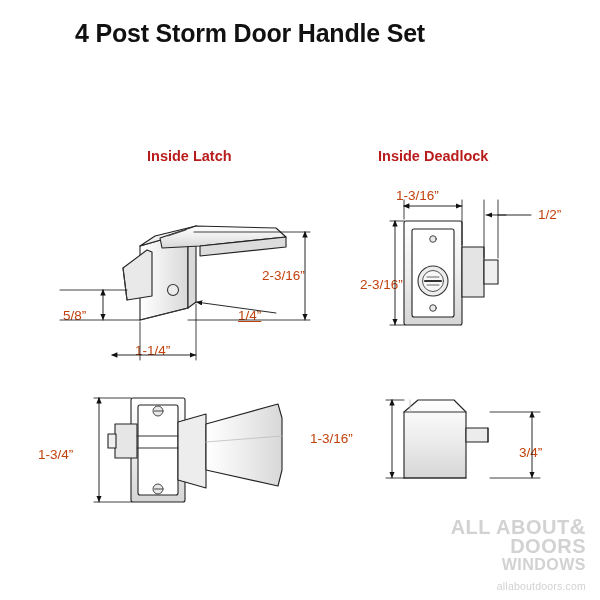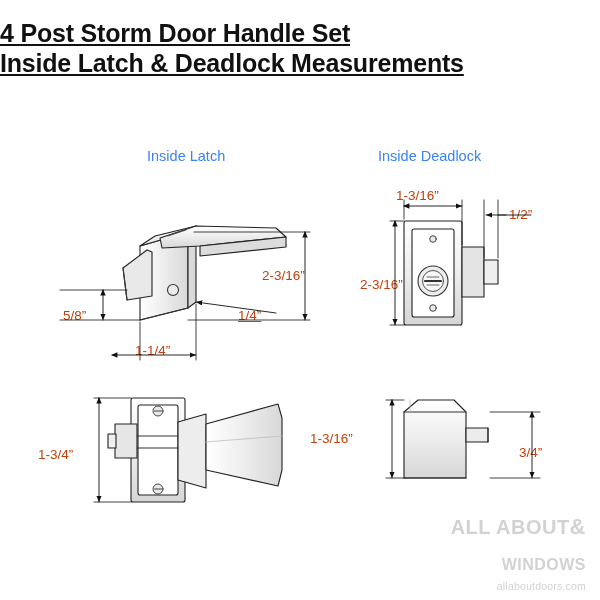--- a/index.html
+++ b/index.html
@@ -18,40 +18,39 @@
   #page {
     position: relative;
     width: 600px;
     height: 600px;
   }
   .title-block {
     position: absolute;
     top: 18px;
     left: 0;
     width: 500px;
-    text-align: left;
-    text-decoration: underline;
+    text-align: center;
   }
   .title-line1 {
     font-size: 25px;
     font-weight: bold;
     letter-spacing: -0.2px;
     line-height: 30px;
   }
   .title-line2 {
     font-size: 25px;
     font-weight: bold;
     letter-spacing: -0.2px;
     line-height: 30px;
   }
   .section-label {
     position: absolute;
     font-size: 14.5px;
-    font-weight: normal;
-    color: #3b82f6;
+    font-weight: bold;
+    color: #b91c1c;
     white-space: nowrap;
   }
   .dim-label {
     position: absolute;
     font-size: 13.5px;
     color: #c2410c;
     white-space: nowrap;
   }
   svg.overlay {
     position: absolute;
@@ -85,40 +84,40 @@
     font-size: 22px;
   }
 </style>
 </head>
 <body>
 
 <div id="page">
 
   <div class="title-block">
     <div class="title-line1">4 Post Storm Door Handle Set</div>
-    <div class="title-line2">Inside Latch &amp; Deadlock Measurements</div>
   </div>
 
   <div class="section-label" style="left:147px; top:148px;">Inside Latch</div>
   <div class="section-label" style="left:378px; top:148px;">Inside Deadlock</div>
 
   <div class="dim-label" style="left:262px; top:268px;">2-3/16”</div>
   <div class="dim-label" style="left:63px; top:308px;">5/8”</div>
   <div class="dim-label" style="left:238px; top:308px;text-decoration:underline;">1/4”</div>
   <div class="dim-label" style="left:135px; top:343px;">1-1/4”</div>
 
   <div class="dim-label" style="left:396px; top:188px;">1-3/16”</div>
-  <div class="dim-label" style="left:509px; top:207px;">1/2”</div>
+  <div class="dim-label" style="left:538px; top:207px;">1/2”</div>
   <div class="dim-label" style="left:360px; top:277px;">2-3/16”</div>
 
   <div class="dim-label" style="left:38px; top:447px;">1-3/4”</div>
   <div class="dim-label" style="left:310px; top:431px;">1-3/16”</div>
   <div class="dim-label" style="left:519px; top:445px;">3/4”</div>
 
   <div class="wm wm1"><span>ALL ABOUT</span><span class="wm-amp">&amp;</span></div>
+  <div class="wm wm2">DOORS</div>
   <div class="wm wm3">WINDOWS</div>
   <div class="wm-url">allaboutdoors.com</div>
 
   <svg class="overlay" viewBox="0 0 600 600">
     <defs>
       <marker id="arrHead" markerWidth="8" markerHeight="8" refX="7" refY="3" orient="auto" markerUnits="strokeWidth">
         <path d="M0,0 L7,3 L0,6 z" fill="#111"></path>
       </marker>
       <marker id="arrTail" markerWidth="8" markerHeight="8" refX="1" refY="3" orient="auto" markerUnits="strokeWidth">
         <path d="M7,0 L0,3 L7,6 z" fill="#111"></path>

